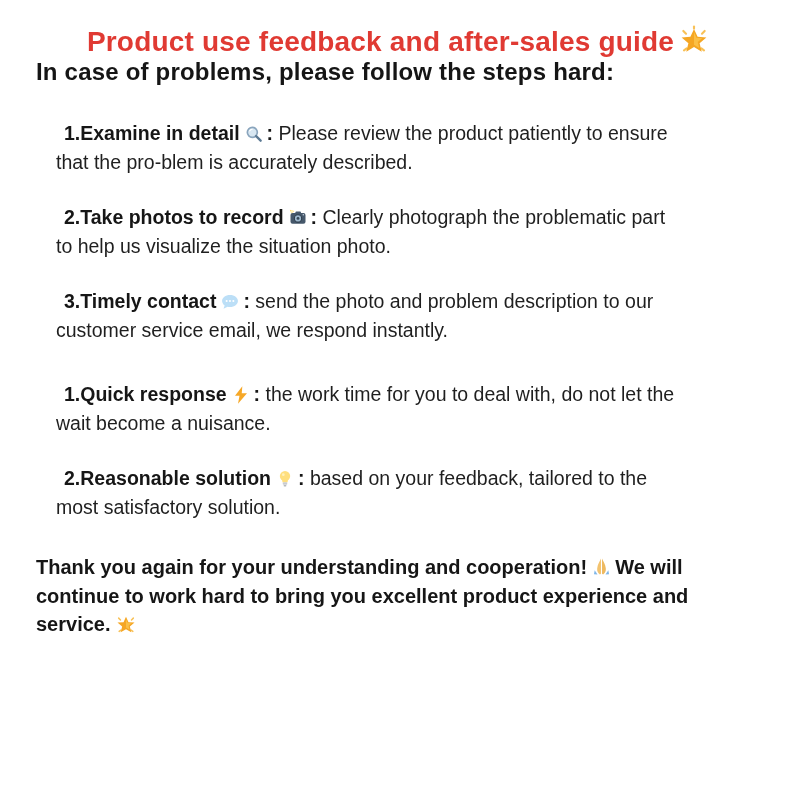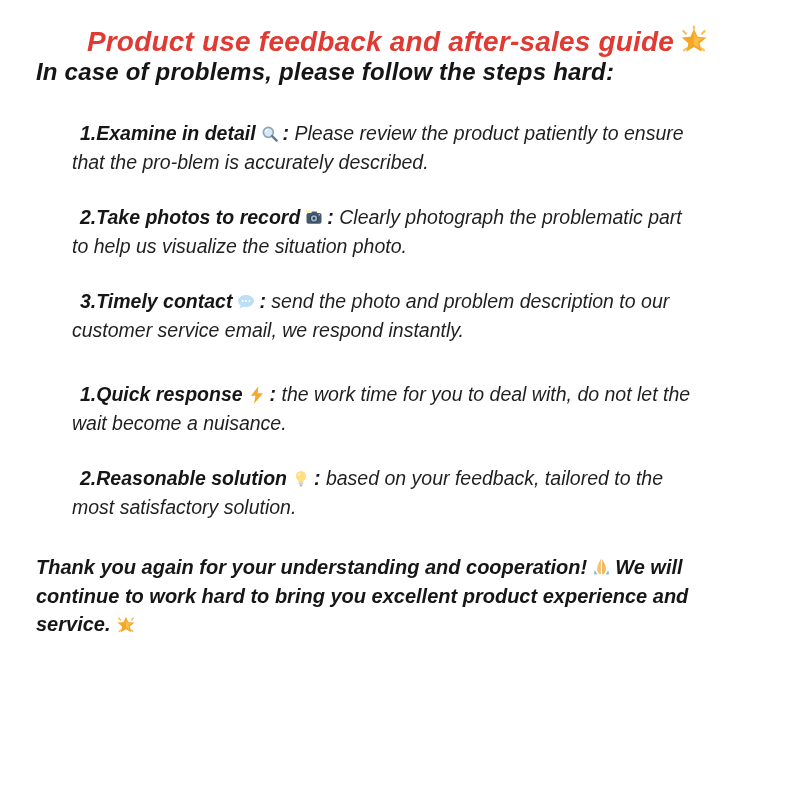--- a/index.html
+++ b/index.html
@@ -4,21 +4,21 @@
 <style>
   html, body {
     margin: 0;
     padding: 0;
     width: 800px;
     height: 800px;
     background: #ffffff;
     font-family: "Liberation Sans", "DejaVu Sans", sans-serif;
     overflow: hidden;
   }
-  .page { width: 800px; height: 688px; position: relative; font-style: italic; }
+  .page { width: 800px; height: 688px; position: relative; }
 
   .title-row {
     padding-top: 25px;
     text-align: center;
     font-size: 28px;
     font-weight: 700;
     color: #e03a33;
     letter-spacing: 0.2px;
     white-space: nowrap;
   }
@@ -28,21 +28,21 @@
     margin: 0;
     margin-left: 36px;
     font-size: 24px;
     font-weight: 700;
     color: #151515;
     letter-spacing: 0.2px;
   }
   .h1 { margin-top: 39px; }
   .h2 { margin-top: 24px; }
 
-  .steps { margin-left: 72px; margin-right: 48px; }
+  .steps { margin-left: 56px; margin-right: 48px; }
   .steps-1 { margin-top: 33px; }
   .steps-2 { margin-top: 36px; }
 
   .item {
     font-size: 19.5px;
     line-height: 28.5px;
     color: #1f1f1f;
     margin: 0 0 27px 0;
   }
   .item .l1 { text-indent: 0; padding-left: 8px; white-space: nowrap; }

